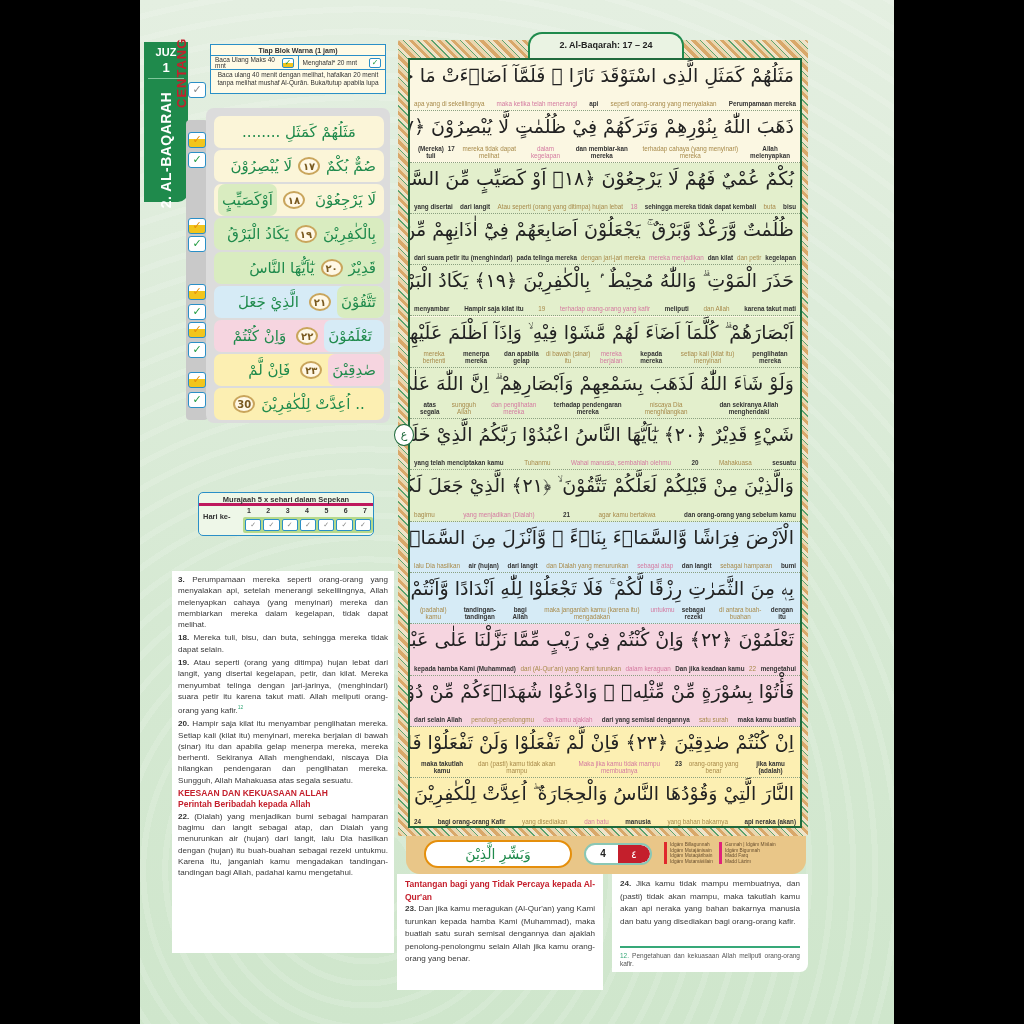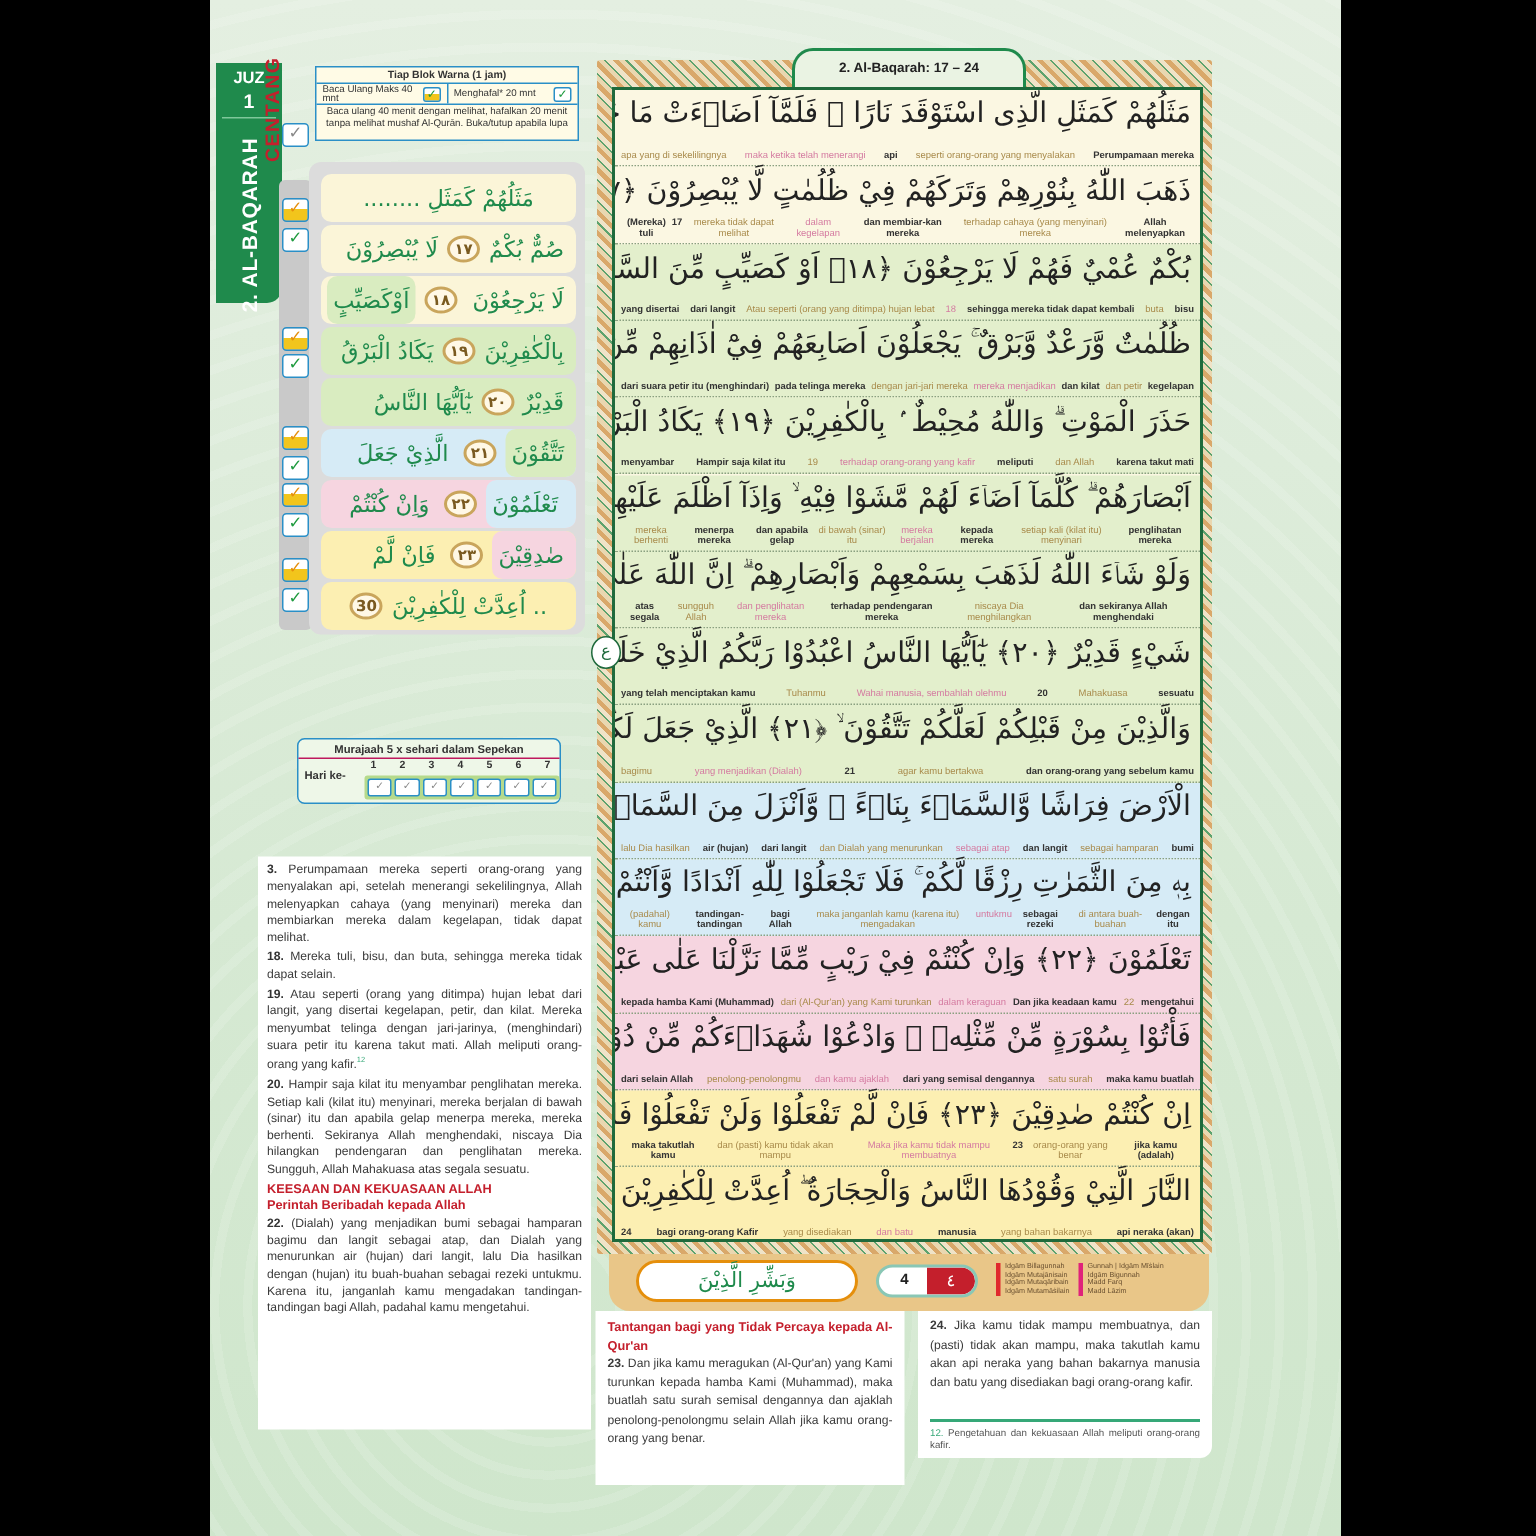--- a/index.html
+++ b/index.html
@@ -38,21 +38,21 @@
 .c-cream{background:#fbf5d8}
 .c-green{background:#d9ecc0}
 .c-blue{background:#d6ebf6}
 .c-pink{background:#f6d5e0}
 .c-yellow{background:#fcefb2}
 
 .motivasi{position:absolute;left:40px;top:428px;width:206px;height:60px;background:#fff;border-radius:8px 8px 8px 8px;border:1px solid #b8dca5}
 .motivasi-tab{position:absolute;left:0;top:0;width:68px;height:16px;background:#cfe8c0;border-radius:8px 0 8px 0;font-weight:bold;font-size:8px;line-height:16px;padding-left:6px;color:#333}
 .motivasi-text{position:absolute;left:8px;top:22px;width:190px;font-size:7.5px;line-height:11px;color:#444}
 .murajaah{position:absolute;left:58px;top:492px;width:176px;height:44px;border:1.5px solid #2a8fc7;border-radius:5px;background:#eef7e8;font-size:7.5px}
-.mur-title{height:13px;text-align:center;font-weight:bold;line-height:13px;border-bottom:1px solid #be185d;color:#333}
+.mur-title{height:13px;text-align:center;font-weight:bold;line-height:13px;border-bottom:3px solid #be185d;color:#333}
 .mur-label{position:absolute;left:4px;top:19px;font-weight:bold;color:#333}
 .mur-days{position:absolute;left:44px;top:14px;width:128px;display:flex;justify-content:space-between;font-weight:bold;color:#333;font-size:7px;padding:0 4px}
 .mur-boxes{position:absolute;left:44px;top:24px;width:130px;height:16px;background:#b5da8c;display:flex;gap:2px;padding:2px;border-radius:2px}
 .mur-box{flex:1;border:1px solid #2a8fc7;background:#fff;border-radius:2px;font-size:7px;text-align:center;color:#888;line-height:10px}
 .terjemah-bar{position:absolute;left:32px;top:543px;width:222px;height:24px;background:#c9e1b8}
 .terjemah-bar .end{position:absolute;top:0;width:36px;height:24px;background:#4a5a2a}
 .terjemah-bar .end.l{left:0;border-radius:0 12px 12px 0}
 .terjemah-bar .end.r{right:0;border-radius:12px 0 0 12px}
 .terjemah-bar .orn{position:absolute;top:4px;width:16px;height:16px;border:2px solid #e4c87a;border-radius:50% 50% 50% 50%;transform:rotate(45deg);background:#8a6a2a}
 .terjemah-title{position:absolute;left:0;width:100%;text-align:center;top:5px;font-weight:bold;font-size:10px;color:#333}

